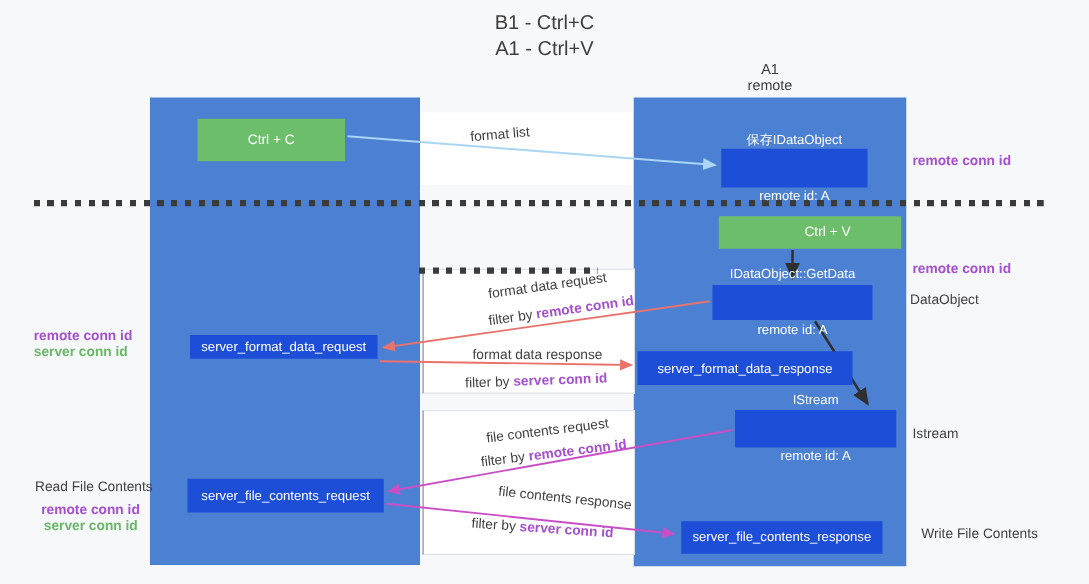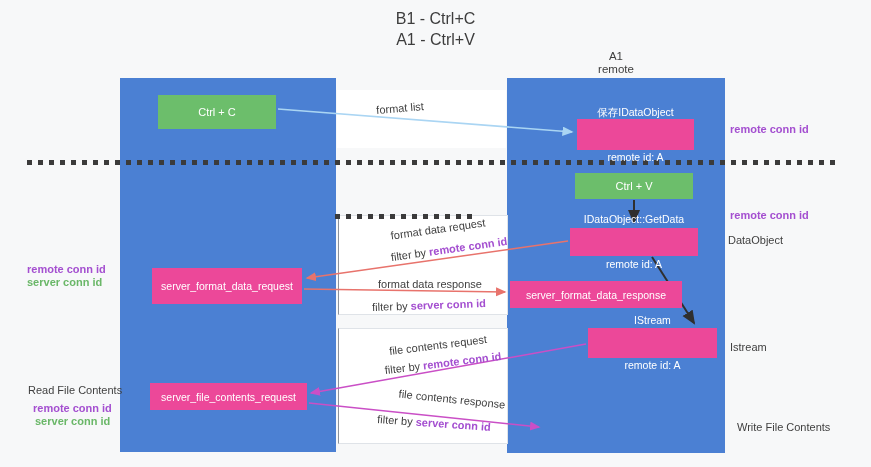--- a/index.html
+++ b/index.html
@@ -5,21 +5,21 @@
   html,body{margin:0;padding:0;background:#f7f8f9;}
   .canvas{position:relative;width:871px;height:467px;background:#f7f8f9;overflow:hidden;
           font-family:"Liberation Sans","DejaVu Sans",sans-serif;color:#3d3d3d;}
   .abs{position:absolute;}
   .title{top:8px;left:0;width:100%;text-align:center;font-size:16px;line-height:21px;color:#3d3d3d;}
   .colhead{text-align:center;font-size:11.5px;line-height:13px;color:#3d3d3d;}
   .lane{background:#4b80d3;}
   .panel{background:#ffffff;}
   .panel.bordered{border:1px solid #dfe3e8;border-left:1px solid #8d939b;}
   .dash{height:5px;background:repeating-linear-gradient(to right,#3b3b3b 0 5px,transparent 5px 11px);}
-  .node{background:#ec4899;color:#ffffff;text-align:center;font-size:10.5px;gap:32px;}
+  .node{background:#1d4ed8;color:#ffffff;text-align:center;font-size:10.5px;gap:32px;}
   .node.single{display:flex;align-items:center;justify-content:center;}
   .node.double{display:flex;flex-direction:column;justify-content:center;line-height:13px;}
   .hotkey{background:#6cbe6b;color:#ffffff;text-align:center;font-size:11px;
           display:flex;align-items:center;justify-content:center;}
   .flow{font-size:11px;color:#3f3f3f;white-space:nowrap;transform-origin:center;}
   .purple{color:#a44fd0;font-weight:bold;}
   .green{color:#6ab768;font-weight:bold;}
   .side{font-size:11px;white-space:nowrap;}
   .side-black{color:#3f3f3f;}
   svg.overlay{position:absolute;left:0;top:0;pointer-events:none;}
@@ -67,37 +67,38 @@
     <line x1="278" y1="109" x2="572" y2="132" stroke="#aad5f3" stroke-width="1.6" marker-end="url(#m-blue)"></line>
     <line x1="634" y1="200" x2="634" y2="222" stroke="#2f2f2f" stroke-width="2" marker-end="url(#m-black)"></line>
     <line x1="652" y1="257" x2="694" y2="323" stroke="#2f2f2f" stroke-width="2" marker-end="url(#m-black)"></line>
     <line x1="568" y1="241" x2="307" y2="278" stroke="#e8736c" stroke-width="1.5" marker-end="url(#m-salmon)"></line>
     <line x1="304" y1="289" x2="505" y2="292" stroke="#e8736c" stroke-width="1.5" marker-end="url(#m-salmon)"></line>
     <line x1="586" y1="344" x2="311" y2="393" stroke="#ca4fc6" stroke-width="1.5" marker-end="url(#m-magenta)"></line>
     <line x1="309" y1="403" x2="539" y2="427" stroke="#ca4fc6" stroke-width="1.5" marker-end="url(#m-magenta)"></line>
   </svg>
 
   <div class="abs hotkey" style="left:158px;top:95px;width:118px;height:34px;">Ctrl + C</div>
-  <div class="abs hotkey" style="left:575px;top:173px;width:118px;height:26px;">Ctrl + V</div>
+  <div class="abs hotkey" style="left:575px;top:173px;width:118px;height:26px;padding-left:28px;">Ctrl + V</div>
 
   <div class="abs node double" style="left:577px;top:119px;width:117px;height:31px;">
     <div>保存IDataObject</div>
     <div>remote id: A</div>
   </div>
   <div class="abs node double" style="left:570px;top:228px;width:128px;height:28px;">
     <div>IDataObject::GetData</div>
     <div>remote id: A</div>
   </div>
-  <div class="abs node single" style="left:152px;top:268px;width:150px;height:36px;">server_format_data_request</div>
+  <div class="abs node single" style="left:152px;top:268px;width:150px;height:19px;">server_format_data_request</div>
   <div class="abs node single" style="left:510px;top:281px;width:172px;height:27px;">server_format_data_response</div>
   <div class="abs node double" style="left:588px;top:328px;width:129px;height:30px;">
     <div>IStream</div>
     <div>remote id: A</div>
   </div>
   <div class="abs node single" style="left:150px;top:383px;width:157px;height:27px;">server_file_contents_request</div>
+  <div class="abs node single" style="left:545px;top:417px;width:161px;height:26px;">server_file_contents_response</div>
 
   <div class="abs flow" style="left:400px;top:108px;transform:translate(-50%,-50%) rotate(-5deg);">format list</div>
   <div class="abs flow" style="left:438px;top:229px;transform:translate(-50%,-50%) rotate(-8deg);">format data request</div>
   <div class="abs flow" style="left:449px;top:249px;transform:translate(-50%,-50%) rotate(-8deg);">
     <span>filter by </span><span class="purple">remote conn id</span>
   </div>
   <div class="abs flow" style="left:430px;top:284px;transform:translate(-50%,-50%);">format data response</div>
   <div class="abs flow" style="left:429px;top:305px;transform:translate(-50%,-50%) rotate(-2deg);">
     <span>filter by </span><span class="purple">server conn id</span>
   </div>

